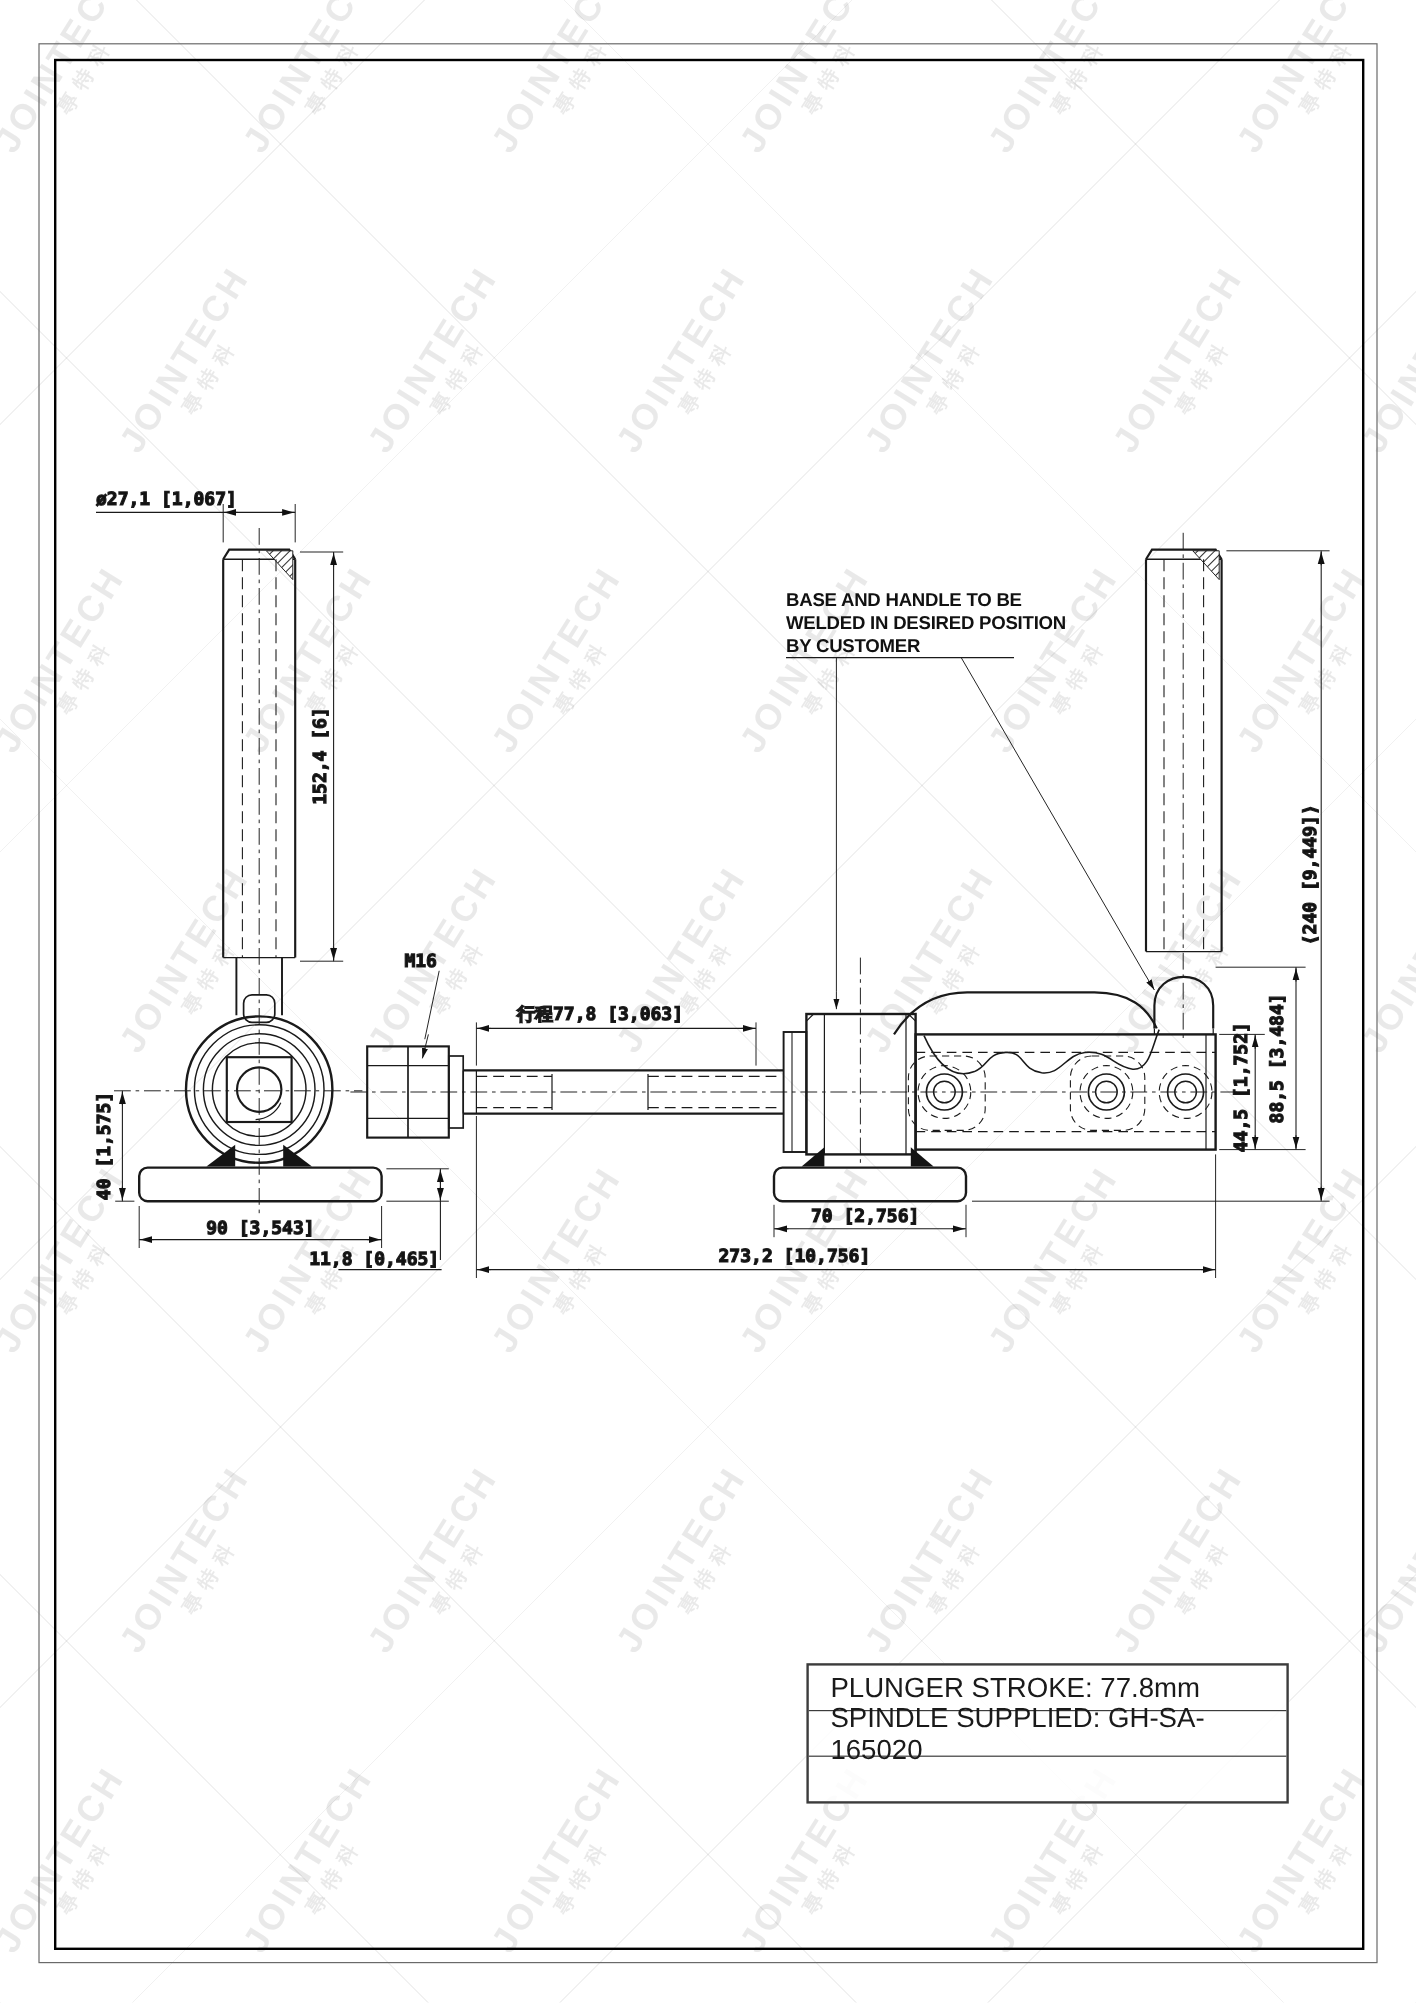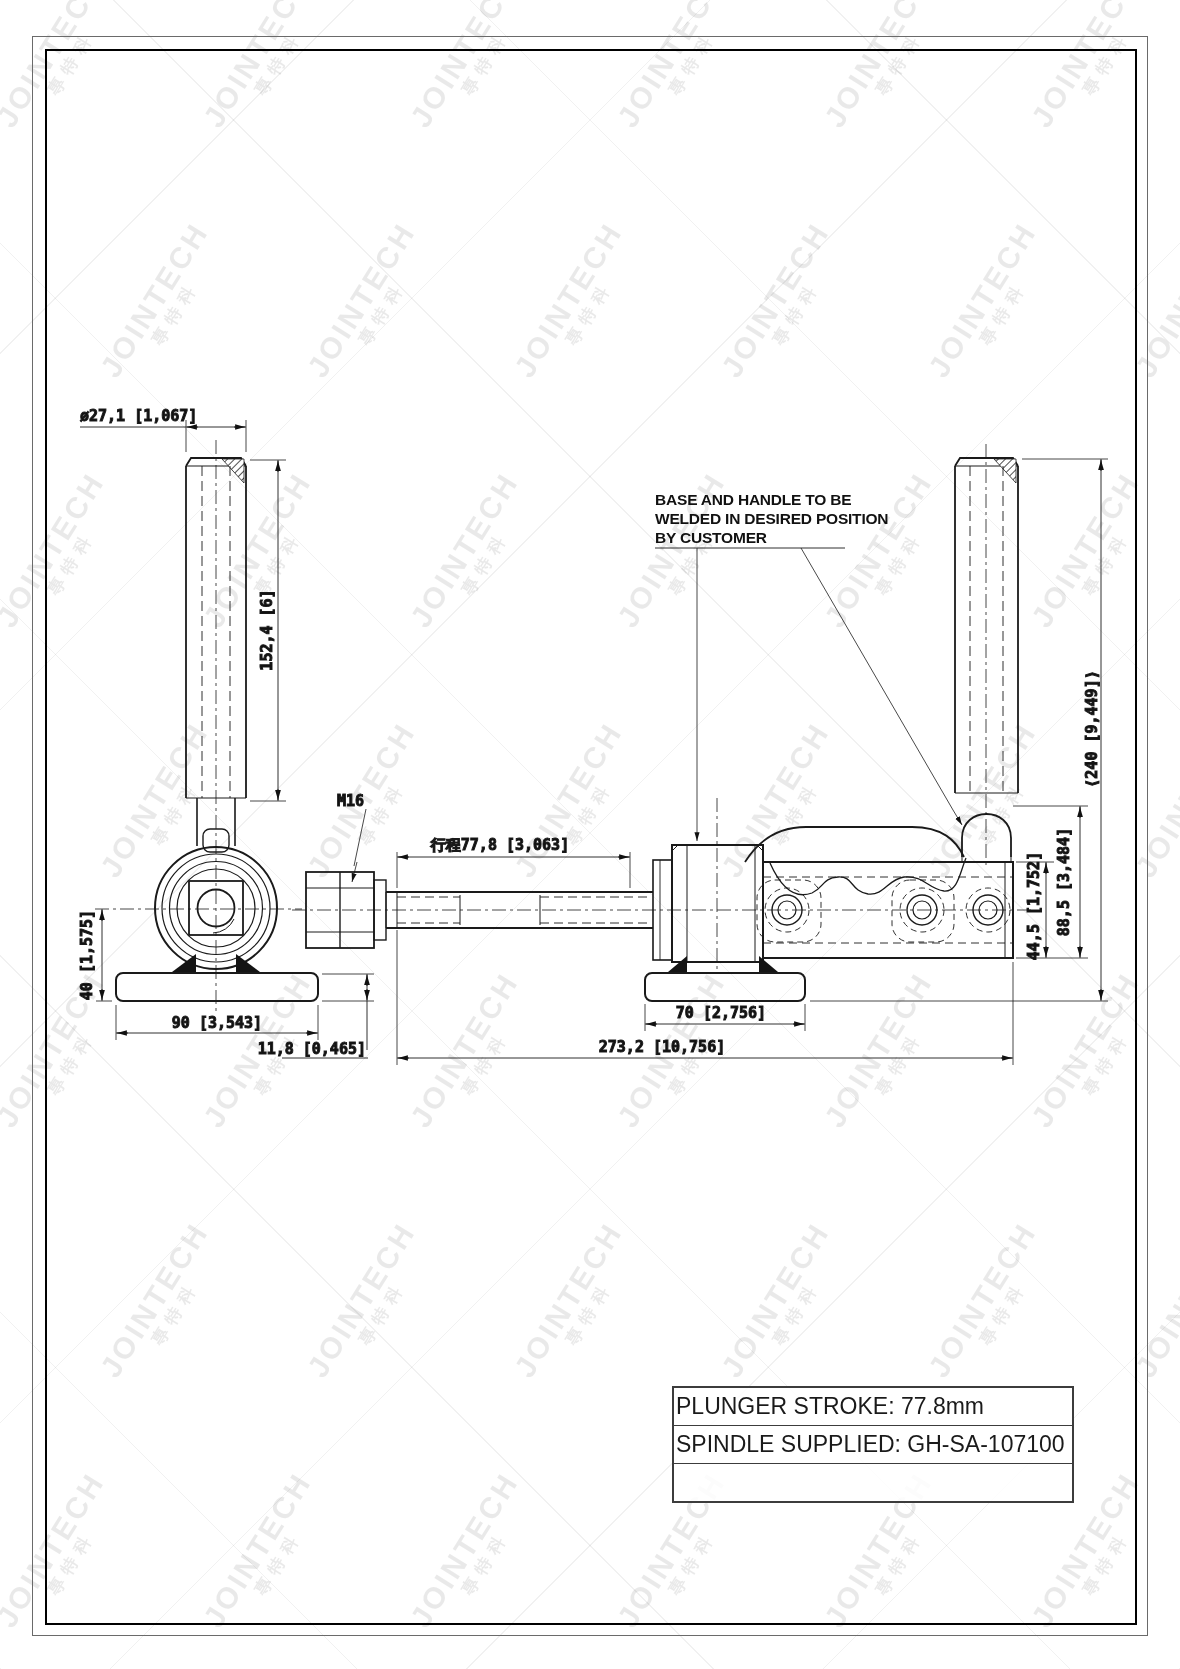--- a/index.html
+++ b/index.html
@@ -19,21 +19,21 @@
       border:1px solid #6a6a6a;}
   .frame-inner{position:absolute;left:45px;top:49px;width:1088px;height:1572px;
       border:2px solid #000;}
   .title{position:absolute;left:92px;top:95px;font:36px "Liberation Serif",serif;
       color:#000;white-space:pre;letter-spacing:0.5px;}
   svg.draw{position:absolute;left:0;top:0;}
   .dim{font:bold 15px "DejaVu Sans Mono",monospace;fill:#111;}
   .note-t{font:bold 15.5px "Liberation Sans",sans-serif;fill:#111;letter-spacing:-0.2px;}
   .spec{position:absolute;left:672px;top:1386px;width:398px;border:2px solid #3c3c3c;
       background:rgba(255,255,255,0.85);}
-  .spec .row{height:37px;display:flex;align-items:center;padding-left:2px;
+  .spec .row{height:37px;display:flex;align-items:center;padding-left:18px;
       font:23px "Liberation Sans",sans-serif;color:#1a1a1a;
       border-bottom:1.5px solid #3c3c3c;}
   .spec .row:last-child{border-bottom:none;}
 </style>
 </head>
 <body>
 
 <div class="sheet">
   <div class="lattice"></div>
   <div>
@@ -283,16 +283,16 @@
       <path d="M655,548 H845" stroke-width="0.9"></path>
       <path d="M697,548 V826" stroke-width="0.8"></path>
       <path d="M697,826 L697,841" stroke-width="0.8" marker-end="url(#arr)"></path>
       <path d="M801,548 L953,810" stroke-width="0.8"></path>
       <path d="M953,810 L962,825" stroke-width="0.8" marker-end="url(#arr)"></path>
     </g>
   </svg>
 
   <div class="spec">
     <div class="row">PLUNGER STROKE: 77.8mm</div>
-    <div class="row">SPINDLE SUPPLIED: GH-SA-107100</div>
+    <div class="row">SPINDLE SUPPLIED: GH-SA-165020</div>
     <div class="row"></div>
   </div>
 </div>
 
 </body></html>

